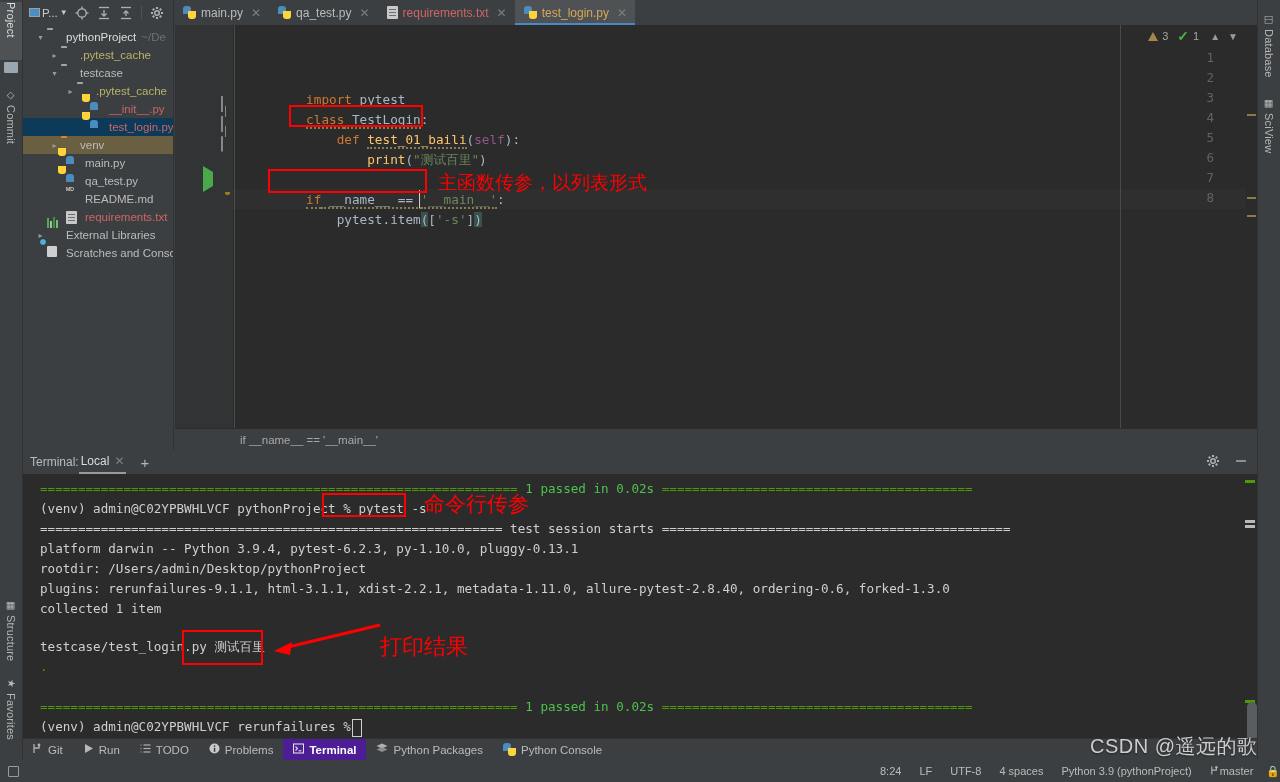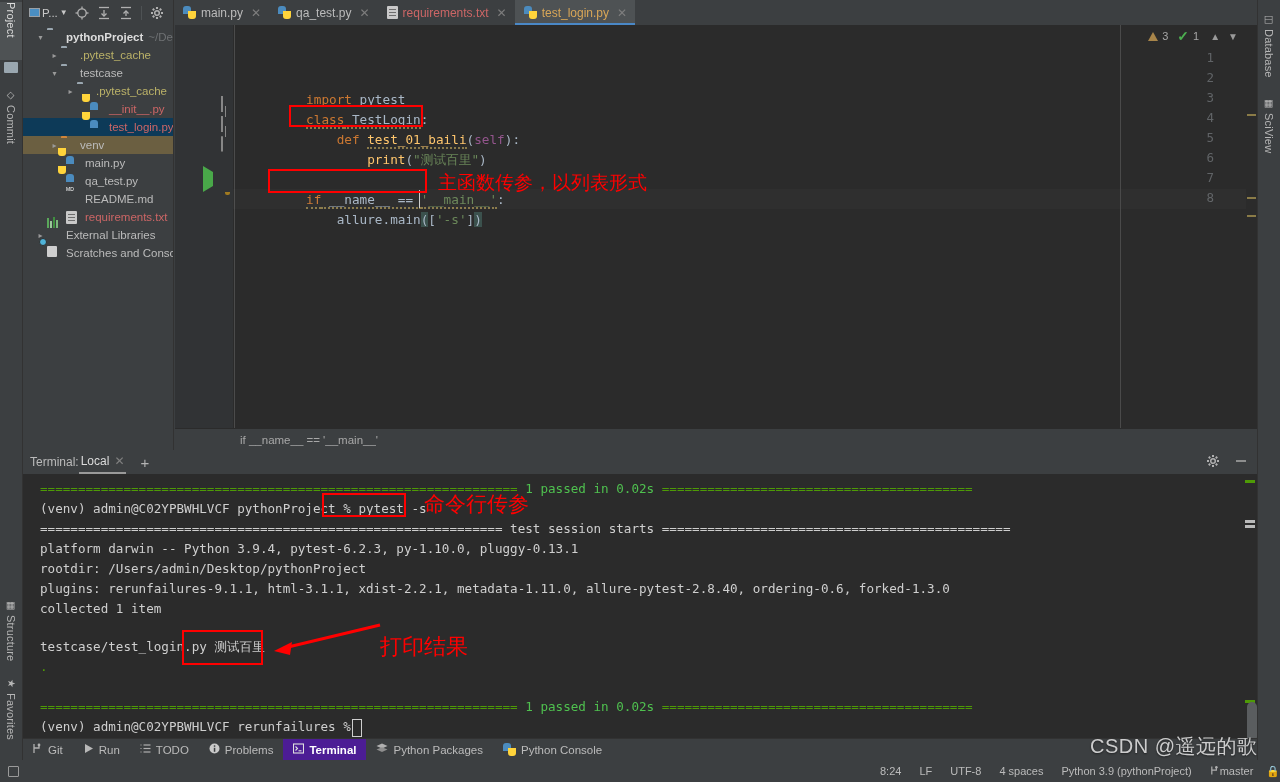--- a/index.html
+++ b/index.html
@@ -89,21 +89,21 @@
   .mdico:after{content:"MD";position:absolute;left:0;right:0;bottom:0;height:6px;background:#3f9fd1;color:#fff;
     font-size:5px;line-height:6px;text-align:center;font-family:"Liberation Sans",sans-serif;}
   .libico{width:13px;height:12px;margin-top:1px;position:relative;}
   .libico span{position:absolute;bottom:0;width:2px;background:#6cb86c;}
   .schico{width:14px;height:13px;position:relative;margin-top:1px;}
   .schico .pg{position:absolute;left:0;top:0;width:10px;height:11px;background:#cfcfcf;border-radius:1px;}
   .schico .cl{position:absolute;right:0;bottom:0;width:8px;height:8px;border-radius:50%;background:#4fb3d9;border:1px solid #2e2e2e;box-sizing:border-box;}
   .lbl{color:#bbbbbb;}
   .lbl.red{color:#cc6666;}
   .lbl.yellow{color:#bbb268;}
-  .lbl.bold{font-weight:bold;color:#dddddd;text-align:right;}
+  .lbl.bold{font-weight:normal;color:#dddddd;text-align:right;}
   .path{color:#6e7173;margin-left:5px;}
   .hscroll{position:absolute;left:6px;bottom:6px;width:100px;height:5px;background:#5a5d5f;border-radius:3px;}
 
   
   .editor{
     position:absolute;left:175px;top:25px;right:22px;height:403px;
     background:#2b2b2b;overflow:hidden;
   }
   .gutter{
     position:absolute;left:0;top:0;width:58px;height:100%;background:#313335;
@@ -443,21 +443,21 @@
 
       <div class="code" style="left:12px;top:105px;">
         <span>        </span><span class="fn">print</span><span class="cls">(</span><span class="str">"测试百里"</span><span class="cls">)</span>
       </div>
 
       <div class="code" style="left:12px;top:145px;">
         <span class="kw wave">if</span><span class="cls wave"> __name__ == </span><span class="str wave">'__main__'</span><span class="cls">:</span>
       </div>
 
       <div class="code" style="left:12px;top:165px;">
-        <span>    </span><span class="mod">allure.main</span><span class="cls" style="background:#3b514d;">(</span><span class="cls">[</span><span class="str">'-s'</span><span class="cls">]</span><span class="cls" style="background:#3b514d;">)</span>
+        <span>    </span><span class="mod">pytest.item</span><span class="cls" style="background:#3b514d;">(</span><span class="cls">[</span><span class="str">'-s'</span><span class="cls">]</span><span class="cls" style="background:#3b514d;">)</span>
       </div>
 
       <div style="position:absolute;left:186px;top:165px;width:1px;height:18px;background:#cfcfcf;"></div>
 
       <div style="position:absolute;left:0;top:164px;right:12px;height:20px;background:rgba(255,255,255,0.018);pointer-events:none;"></div>
 
       <div class="divv" style="right:137px;"></div>
       <div class="ed-scroll">
         <div class="mark" style="top:89px;"></div>
         <div class="mark" style="top:172px;"></div>

